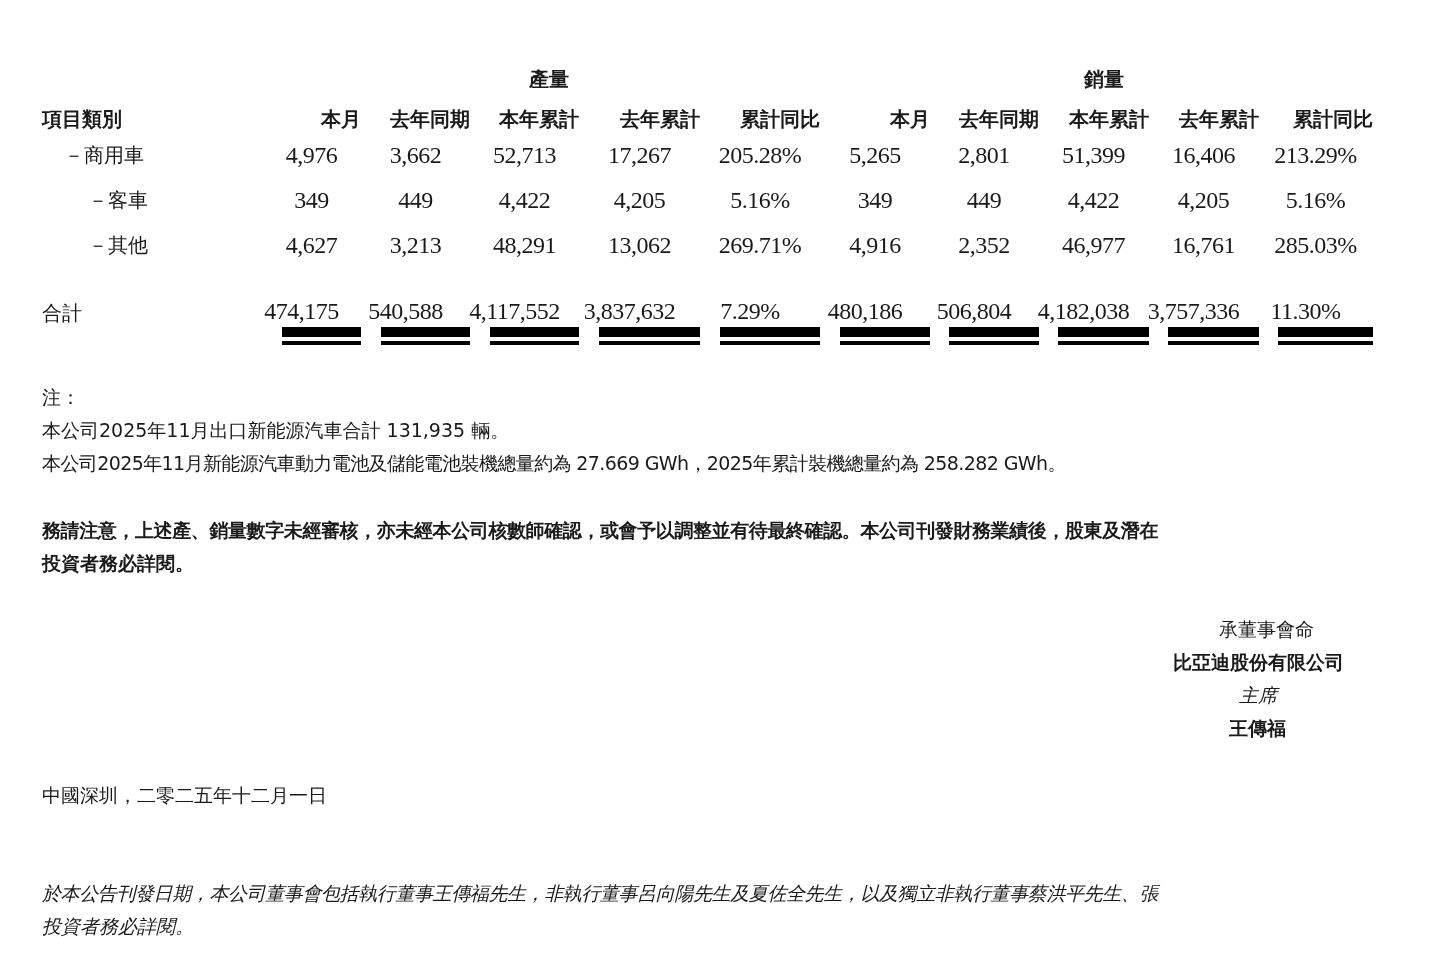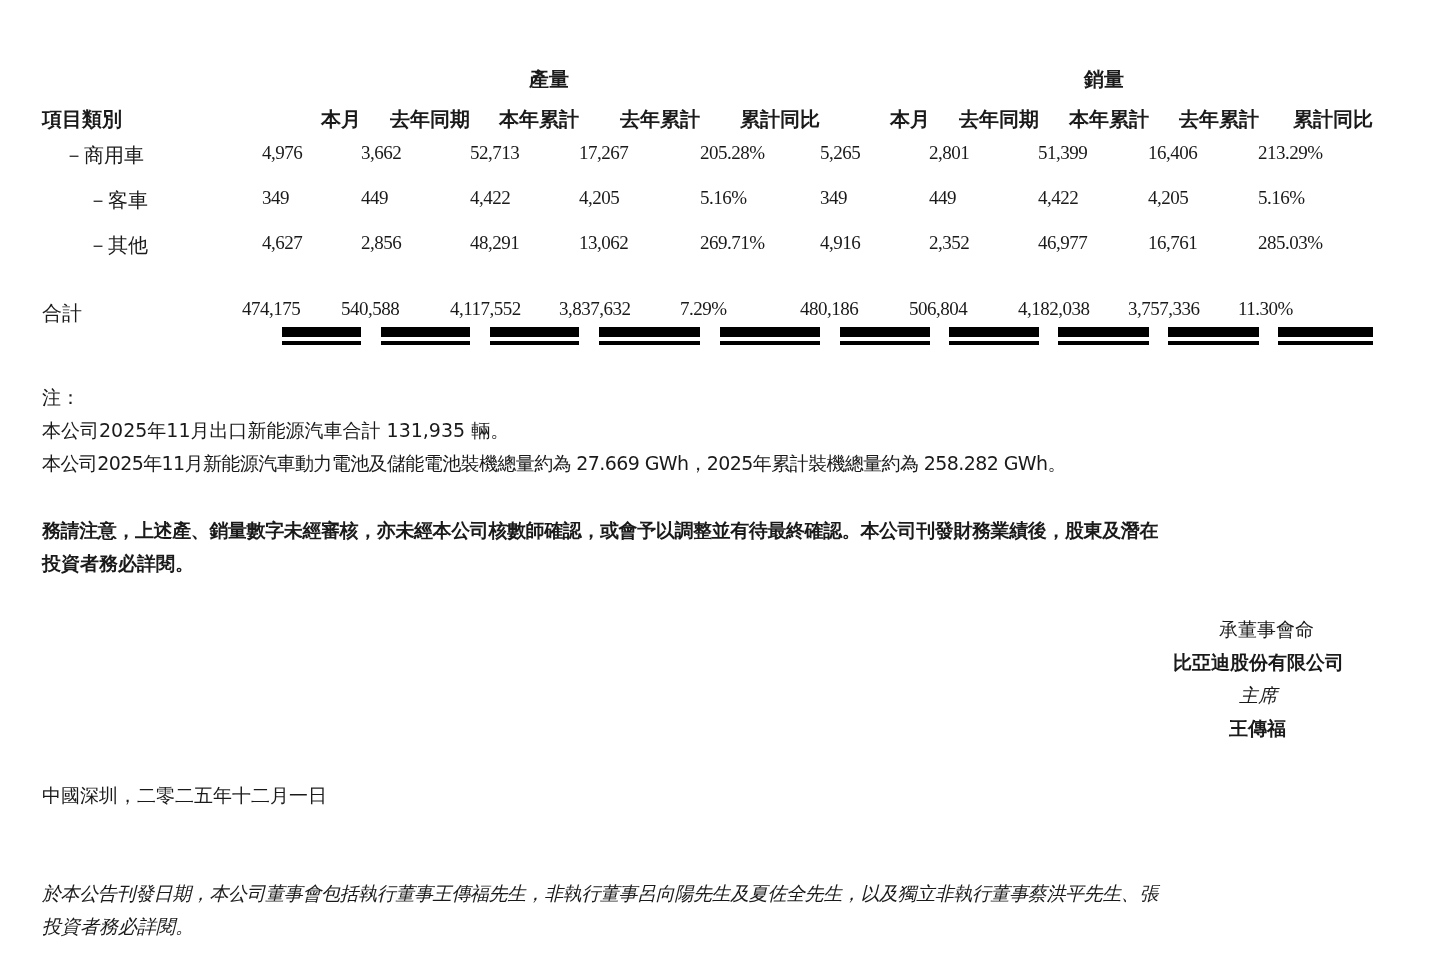--- a/index.html
+++ b/index.html
@@ -5,21 +5,21 @@
     html, body { margin: 0; padding: 0; background: #ffffff; }
     body {
       width: 1440px; height: 964px; position: relative; overflow: hidden;
       color: #1a1a1a;
       font-family: "DejaVu Serif", "Liberation Serif", serif;
     }
     .abs { position: absolute; white-space: nowrap; }
     .num { font-family: "Liberation Serif", "DejaVu Serif", serif; font-size: 21px; letter-spacing: -0.5px; }
     .cjk { font-family: "DejaVu Sans", "Liberation Sans", sans-serif; }
     .hdr { font-size: 20px; font-weight: bold; }
-    .cell { position: absolute; text-align: left; font-size: 19px; }
+    .cell { position: absolute; text-align: center; font-size: 24px; }
     .lbl { font-size: 20px; }
     .ubar { position: absolute; background: #000; }
     .para { font-size: 19px; line-height: 33px; }
     .bold { font-weight: bold; }
     .ital { font-style: italic; }
   </style>
 </head>
 <body>
 
 <div class="abs cjk hdr" style="left:529px; top:66px;">產量</div>
@@ -62,21 +62,21 @@
       <div class="cell num" style="left: 700px; width: 120px; top: 187px;">5.16%</div>
       <div class="cell num" style="left: 820px; width: 110px; top: 187px;">349</div>
       <div class="cell num" style="left: 929px; width: 110px; top: 187px;">449</div>
       <div class="cell num" style="left: 1038px; width: 111px; top: 187px;">4,422</div>
       <div class="cell num" style="left: 1148px; width: 111px; top: 187px;">4,205</div>
       <div class="cell num" style="left: 1258px; width: 115px; top: 187px;">5.16%</div>
     </div>
     <div>
       <div class="abs cjk lbl" style="left: 88px; top: 232px;">－其他</div>
       <div class="cell num" style="left: 262px; width: 99px; top: 232px;">4,627</div>
-      <div class="cell num" style="left: 361px; width: 109px; top: 232px;">2,856</div>
+      <div class="cell num" style="left: 361px; width: 109px; top: 232px;">3,213</div>
       <div class="cell num" style="left: 470px; width: 109px; top: 232px;">48,291</div>
       <div class="cell num" style="left: 579px; width: 121px; top: 232px;">13,062</div>
       <div class="cell num" style="left: 700px; width: 120px; top: 232px;">269.71%</div>
       <div class="cell num" style="left: 820px; width: 110px; top: 232px;">4,916</div>
       <div class="cell num" style="left: 929px; width: 110px; top: 232px;">2,352</div>
       <div class="cell num" style="left: 1038px; width: 111px; top: 232px;">46,977</div>
       <div class="cell num" style="left: 1148px; width: 111px; top: 232px;">16,761</div>
       <div class="cell num" style="left: 1258px; width: 115px; top: 232px;">285.03%</div>
     </div>
     <div>

